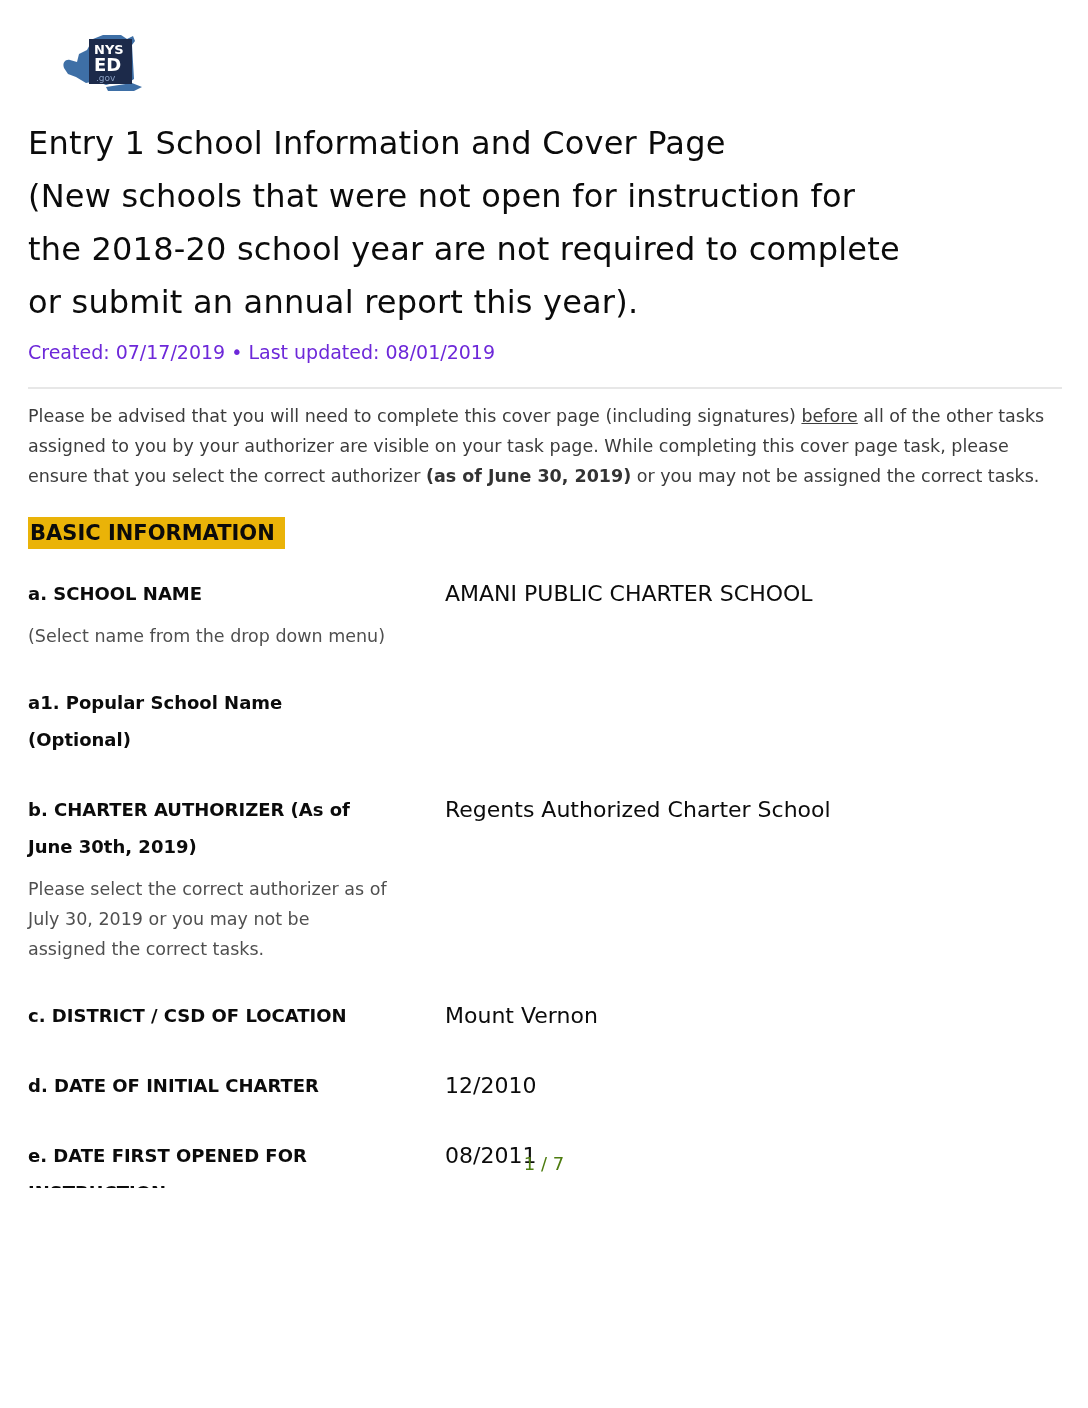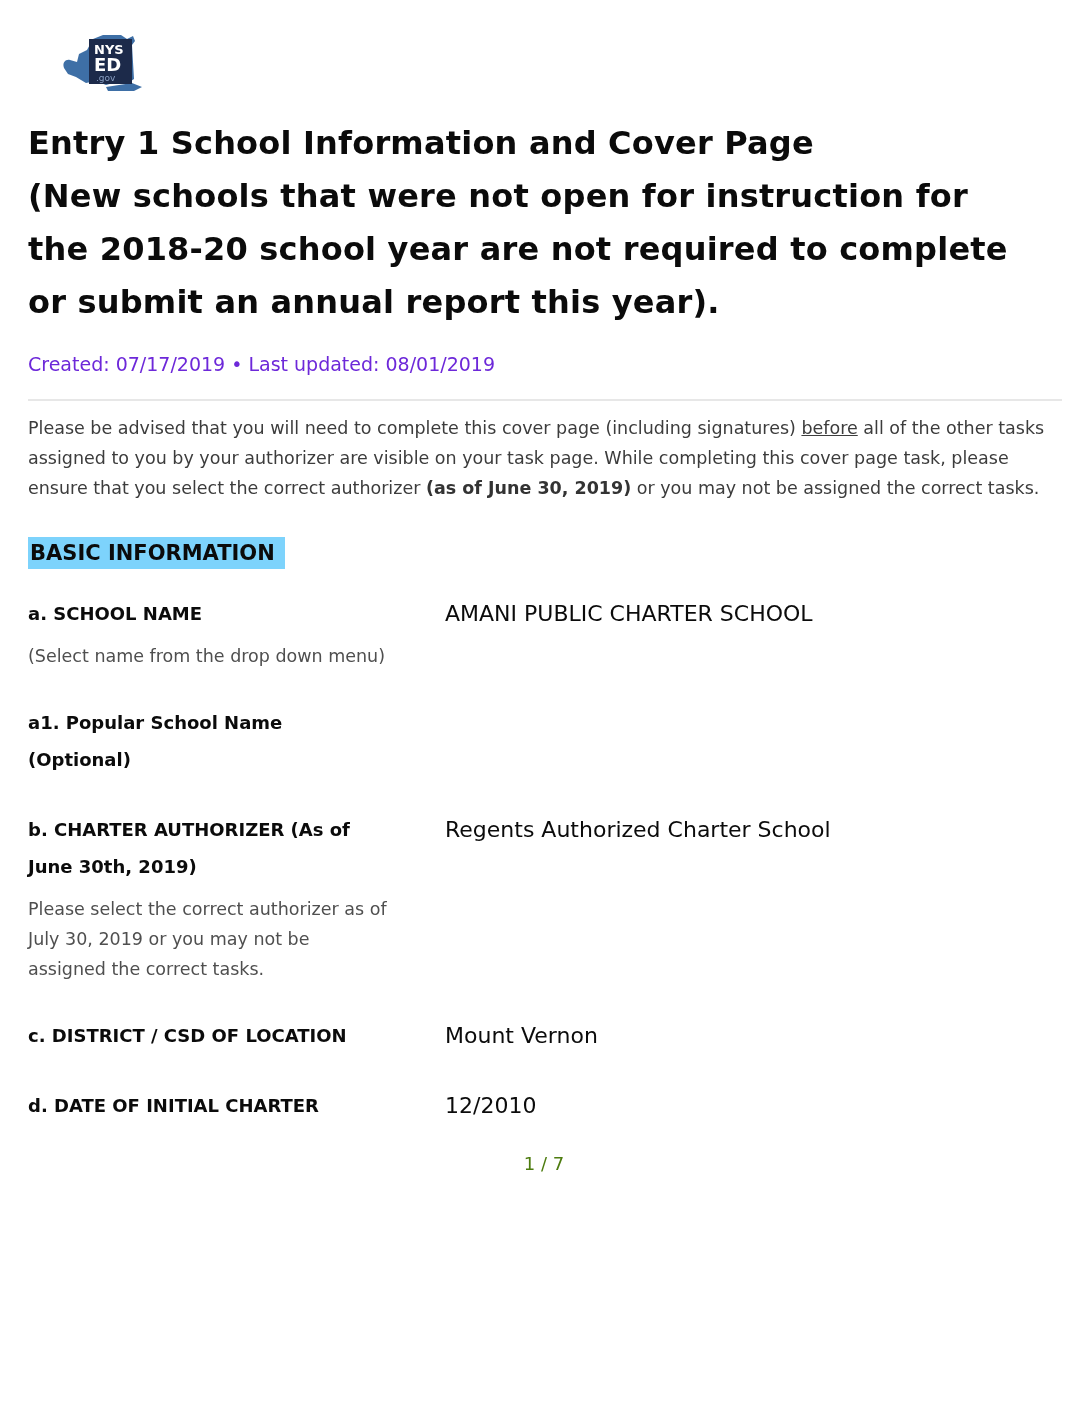--- a/index.html
+++ b/index.html
@@ -24,53 +24,53 @@
     width: 82px;
     height: 62px;
   }
   .logo-wrap svg { display: block; }
   .logo-sq-text { fill: #ffffff; font-family: "DejaVu Sans", sans-serif; font-weight: bold; }
   .logo-gov { fill: #8aa0c4; font-family: "DejaVu Sans", sans-serif; }
   
   h1.doc-title {
     font-size: 32px;
     line-height: 53px;
-    font-weight: bold;
+    font-weight: normal;
     color: #0b0b0b;
     letter-spacing: 0.2px;
-    margin-bottom: 24px;
+    margin-bottom: 12px;
   }
   h1.doc-title span { display: block; }
   
   .meta-line {
     font-size: 19px;
     color: #6d28d9;
     margin-bottom: 24px;
   }
   .divider {
     border: none;
     border-top: 2px solid #e7e7e7;
     margin: 0 0 12px 0;
   }
   
   .advisory {
     font-size: 17.5px;
     line-height: 30px;
     color: #3c3c3c;
-    margin-bottom: 34px;
+    margin-bottom: 26px;
   }
   .advisory .u { text-decoration: underline; }
   .advisory .b { font-weight: bold; color: #333; }
   
   .section-heading {
     display: inline-block;
     font-size: 21px;
     font-weight: bold;
     color: #0b0b0b;
-    background: #7dd3fc;
+    background: #eab308;
     padding: 4px 10px 4px 2px;
     margin-bottom: 26px;
   }
   
   .rows { }
   .frow {
     display: flex;
     align-items: flex-start;
     margin-bottom: 33px;
   }
@@ -192,18 +192,27 @@
 
     <div class="frow">
       <div class="col-label">
         <div class="flabel">
           <span>d. DATE OF INITIAL CHARTER</span>
         </div>
       </div>
       <div class="col-value">12/2010</div>
     </div>
 
+    <div class="frow">
+      <div class="col-label">
+        <div class="flabel">
+          <span>e. DATE FIRST OPENED FOR</span>
+          <span>INSTRUCTION</span>
+        </div>
+      </div>
+      <div class="col-value">08/2011</div>
+    </div>
 
   </div>
 
   <div class="page-footer">1 / 7</div>
 
 </div>
 
 </body></html>

